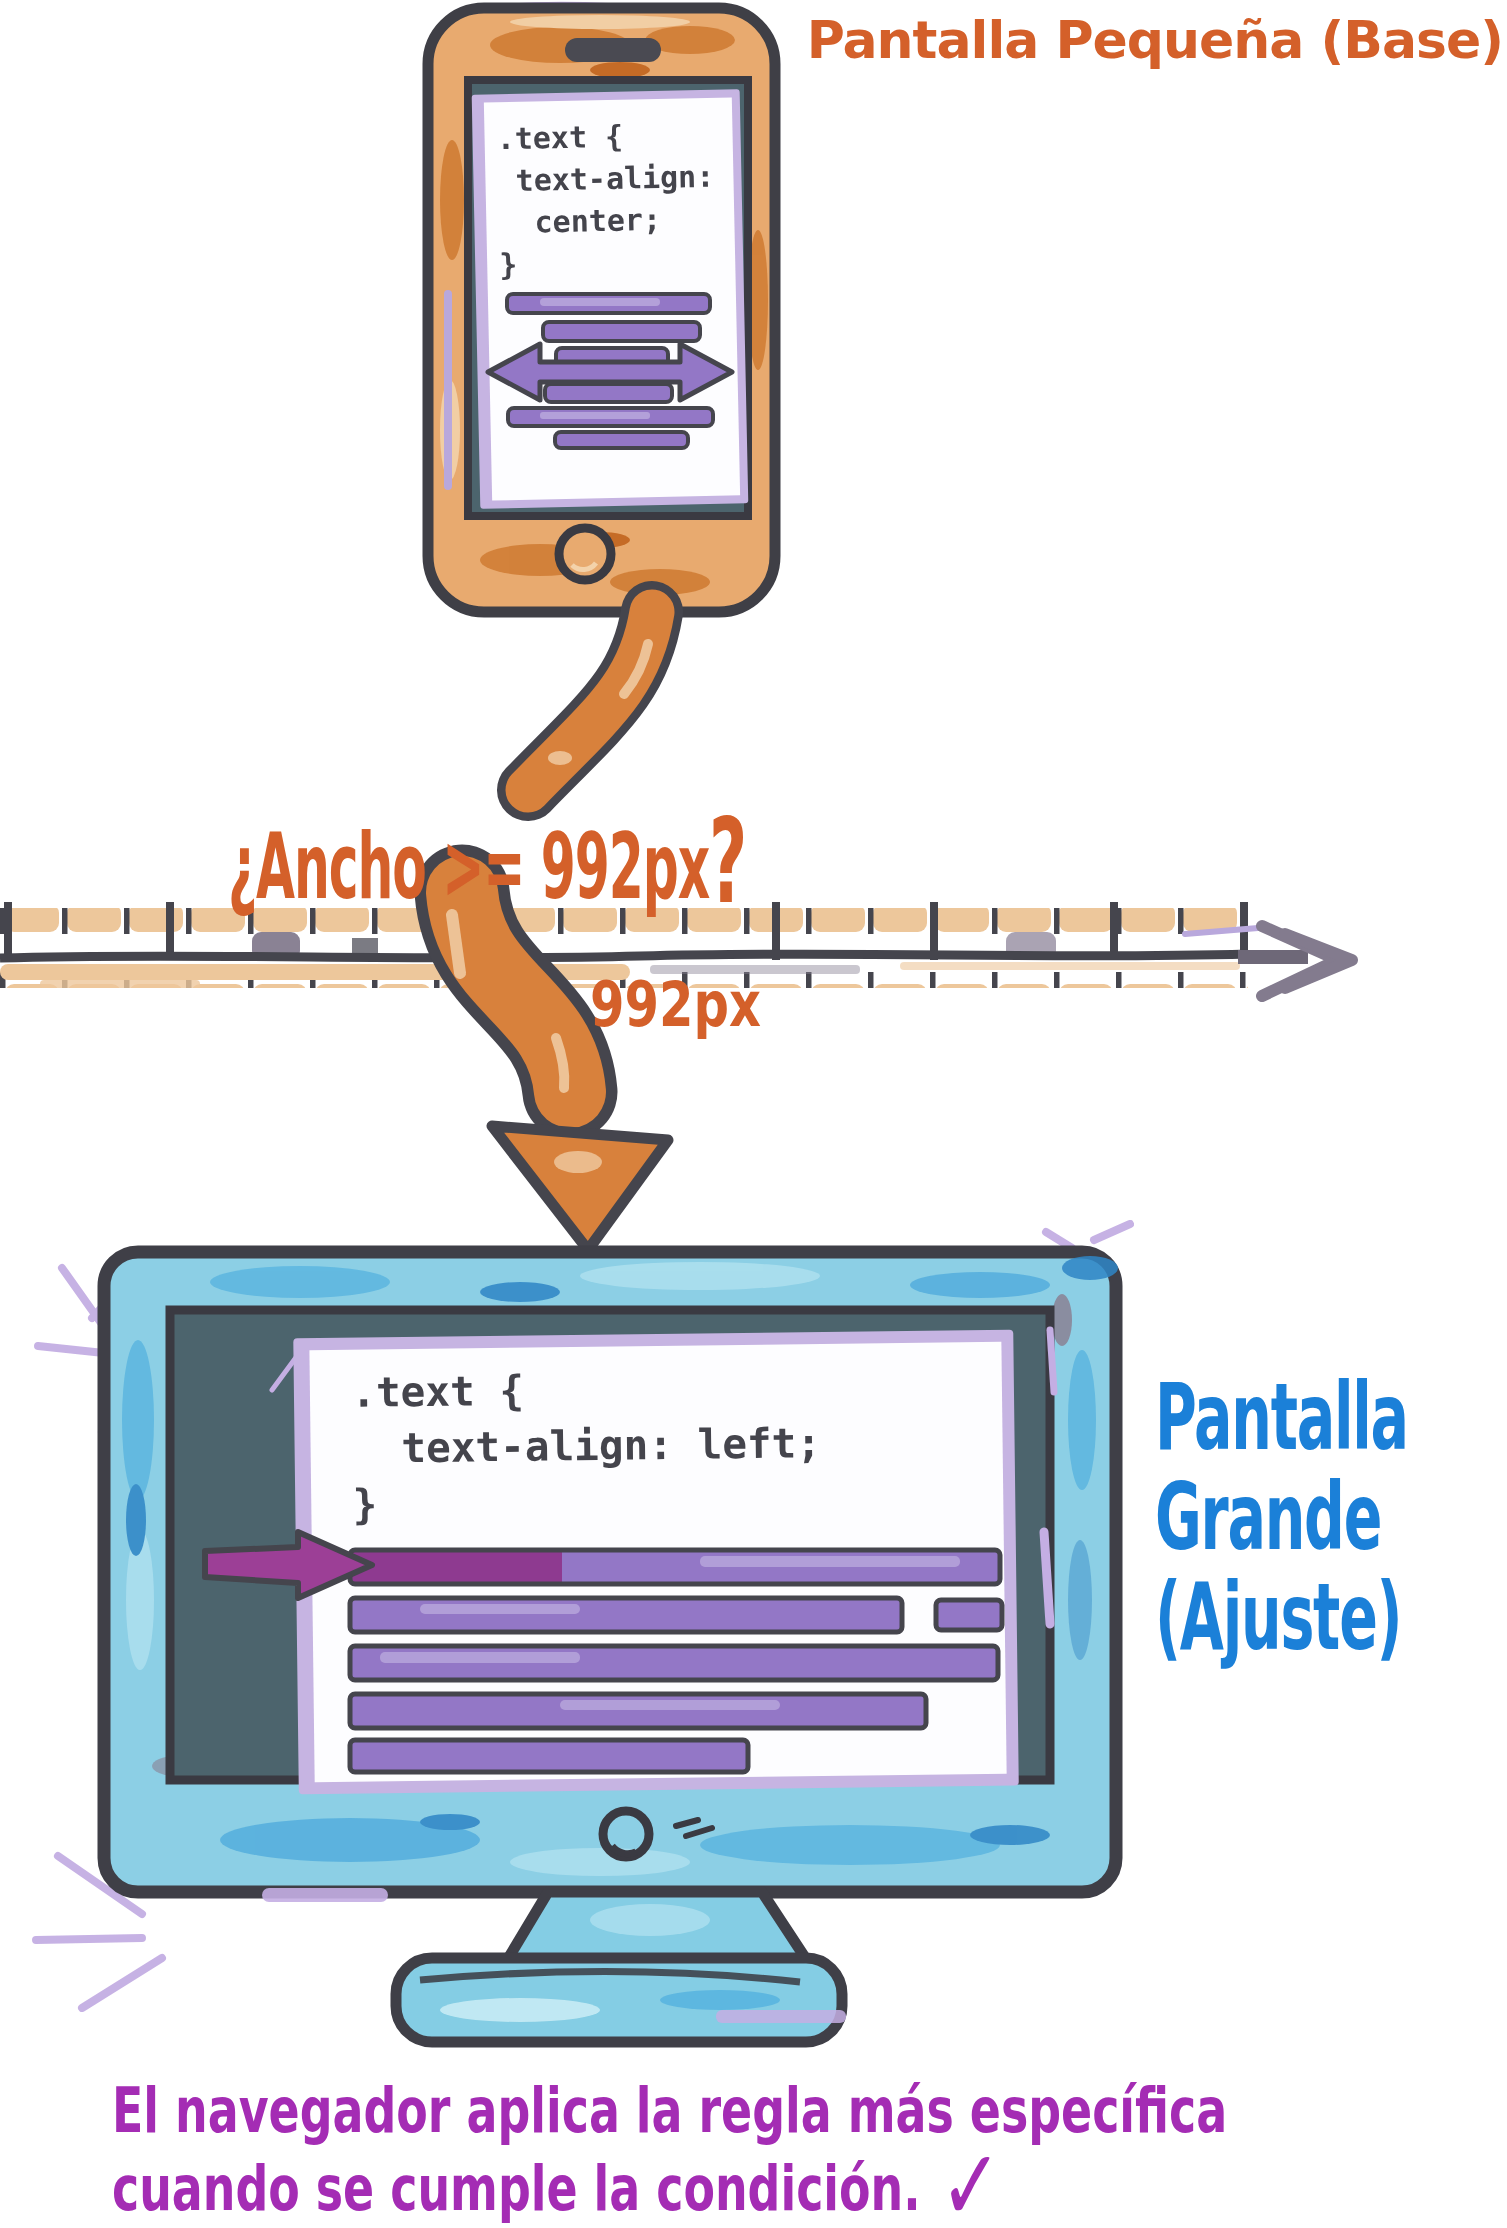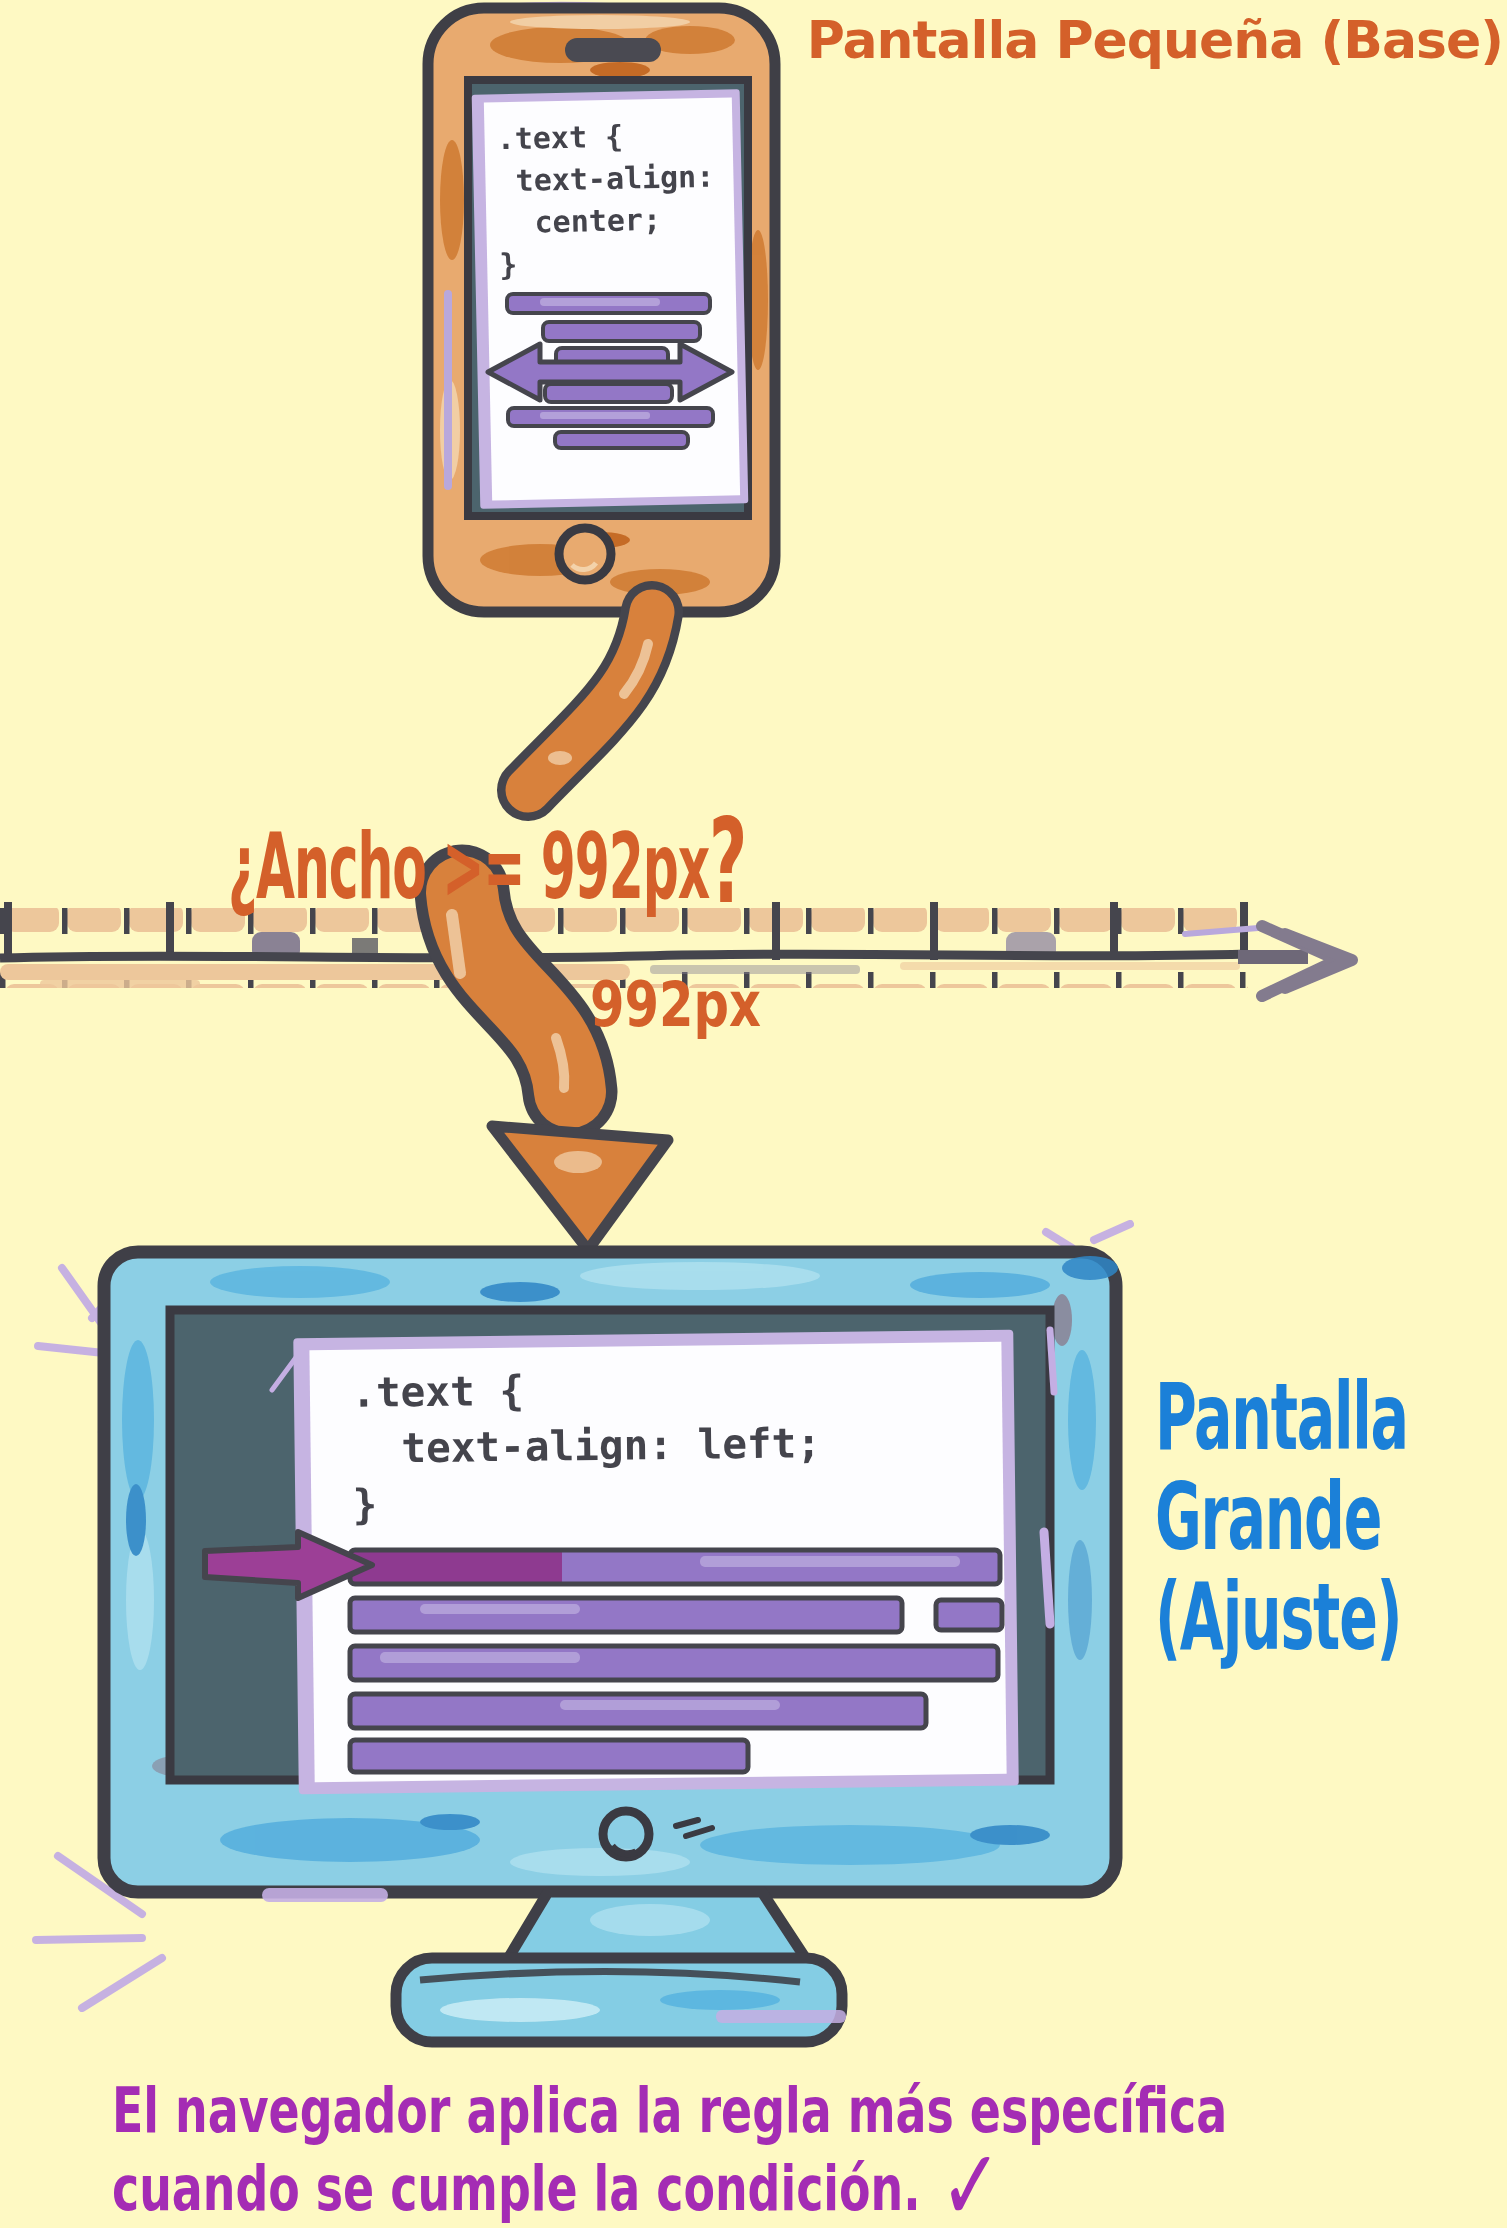--- a/index.html
+++ b/index.html
@@ -1,16 +1,16 @@
 <!DOCTYPE html>
 <html><head>
 <meta charset="utf-8">
 <style>
   html,body{margin:0;padding:0;background:#4d6670;}
-  .stage{position:relative;width:1507px;height:2228px;background:#fef9c3;overflow:hidden;
+  .stage{position:relative;width:1507px;height:2228px;background:#ffffff;overflow:hidden;
          font-family:"DejaVu Sans",sans-serif;}
   .art{position:absolute;left:0;top:0;pointer-events:none;}
   .lbl{position:absolute;font-weight:bold;white-space:pre-line;}
   .title-small{right:4px;top:10px;font-size:52px;letter-spacing:-1px;color:#d4602a;text-align:right;}
   .question{left:228px;top:788px;font-size:90px;letter-spacing:-2px;color:#d4602a;
             transform:scaleX(.56);transform-origin:left top;white-space:nowrap;}
   .qmark{font-size:118px;position:relative;top:4px;}
   .ruler-label{left:590px;top:968px;font-size:62px;color:#d4602a;
                transform:scaleX(.8);transform-origin:left top;}
   .title-large{left:1155px;top:1368px;font-size:92px;line-height:100px;letter-spacing:-2px;

